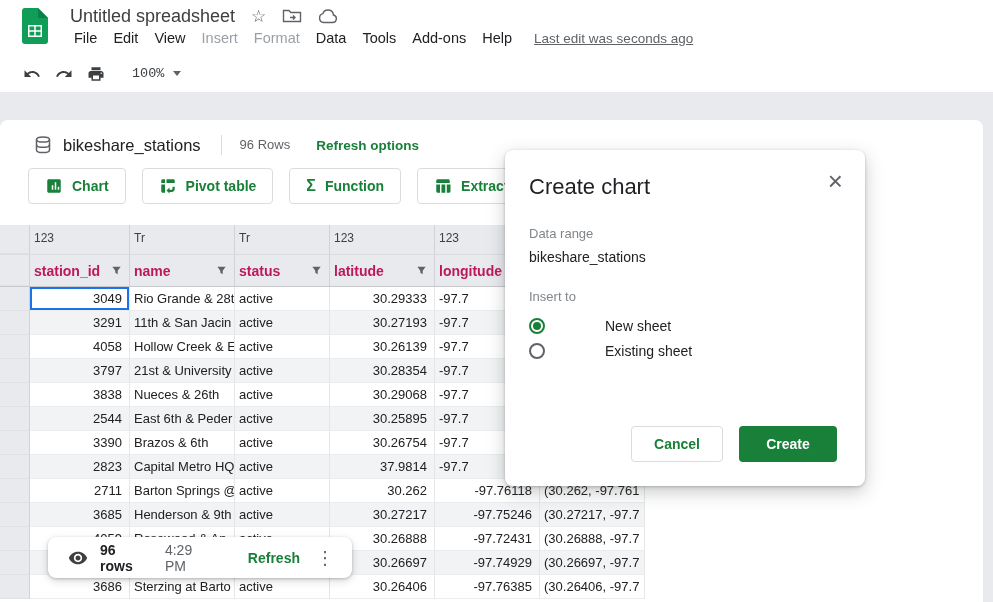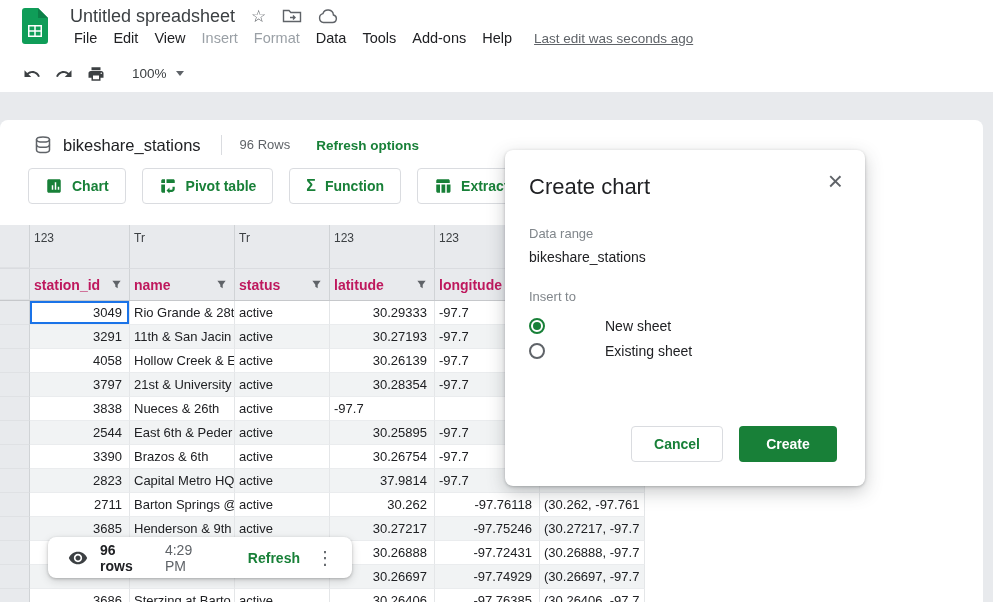--- a/index.html
+++ b/index.html
@@ -20,39 +20,39 @@
   .star-glyph { font-size:17px; line-height:17px; }
   .menubar { position:absolute; left:66px; top:27px; display:flex; align-items:center; }
   .menu-item { padding:3px 8px; font-size:14.5px; color:#202124; border-radius:3px; cursor:pointer; }
   .menu-item.disabled { color:#9aa0a6; }
   .last-edit { margin-left:14px; font-size:13.5px; color:#5f6368; text-decoration:underline; cursor:pointer; }
 
   
   .toolbar { position:absolute; top:55px; left:0; right:0; height:37px; background:#fff; display:flex; align-items:center; padding-left:16px; z-index:5; }
   .tb-icon { width:32px; height:28px; display:flex; align-items:center; justify-content:center; color:#3c4043; border-radius:4px; cursor:pointer; }
   .tb-icon svg { fill:currentColor; }
-  .zoom { margin-left:14px; display:flex; align-items:center; gap:9px; font-size:13.5px; color:#3c4043; padding:4px 6px; border-radius:4px; cursor:pointer; }
+  .zoom { margin-left:14px; display:flex; align-items:center; gap:9px; font-size:13.5px; color:#3c4043; padding:4px 6px; border-radius:4px; cursor:pointer;font-family:Liberation Mono, monospace; }
   .caret { width:0; height:0; border-left:4px solid transparent; border-right:4px solid transparent; border-top:5px solid #5f6368; }
 
   
   .page-area { position:absolute; top:92px; left:0; right:0; bottom:0; background:#e8eaed; }
   .card { position:absolute; top:28px; left:0; width:983px; bottom:0; background:#fff; border-radius:8px 8px 0 0; }
   .card-header { display:flex; align-items:center; height:30px; margin:10px 0 0 33px; }
   .sheet-name { margin-left:10px; font-size:16.5px; color:#202124; }
   .rows-count { margin-left:20px; padding-left:18px; border-left:1px solid #dadce0; font-size:13px; color:#5f6368; line-height:20px; height:20px; }
   .refresh-options { margin-left:26px; font-size:13.5px; font-weight:bold; color:var(--green,#188038); cursor:pointer; }
   .actions-row { display:flex; gap:16px; margin:8px 0 0 28px; }
   .action-btn { height:36px; display:flex; align-items:center; gap:9px; padding:0 16px; background:#fff; border:1px solid #dadce0; border-radius:4px; color:var(--green,#188038); font-family:inherit; font-size:14px; font-weight:bold; cursor:pointer; }
   .action-btn svg { fill:currentColor; }
   .sigma { font-size:16px; font-weight:bold; }
 
   
   .table-wrap { position:absolute; left:0; top:105px; width:645px; }
   .trow { display:flex; height:24px; }
-  .type-row { height:44px; border-bottom:1px solid #dadce0; }
+  .type-row { height:30px; border-bottom:1px solid #dadce0; }
   .header-row { height:32px; border-bottom:1px solid #c6c8cb; }
   .rowhead { flex:none; width:30px; background:#e8eaed; border-right:1px solid #d0d3d6; border-bottom:1px solid #dfe1e4; }
   .cell { flex:none; overflow:hidden; white-space:nowrap; font-size:13px; line-height:24px; color:#202124; padding:0 7px 0 4px; border-right:1px solid #e4e6e8; border-bottom:1px solid #eaecee; }
   .w0{width:100px} .w1{width:105px} .w2{width:95px} .w3{width:105px} .w4{width:105px} .w5{width:105px}
   .num { text-align:right; }
   .clip-left { text-align:left; }
   .row-white .cell { background:#fff; }
   .row-gray .cell { background:#f1f3f4; }
   .selected { box-shadow: inset 0 0 0 2px var(--selection-blue,#1a73e8); }
   .type-cell { background:#e8eaed; line-height:26px; font-size:12px; color:#3c4043; border-right:1px solid #d0d3d6; border-bottom:none; }
@@ -260,20 +260,21 @@
             <div class="cell w2">active</div>
             <div class="cell w3 num">30.28354</div>
             <div class="cell w4 num clip-left">-97.7</div>
             <div class="cell w5"></div>
           </div>
           <div class="trow row-white">
             <div class="rowhead"></div>
             <div class="cell w0 num">3838</div>
             <div class="cell w1">Nueces &amp; 26th</div>
             <div class="cell w2">active</div>
+            <div class="cell w3 num">30.29068</div>
             <div class="cell w4 num clip-left">-97.7</div>
             <div class="cell w5"></div>
           </div>
           <div class="trow row-gray">
             <div class="rowhead"></div>
             <div class="cell w0 num">2544</div>
             <div class="cell w1">East 6th &amp; Peder</div>
             <div class="cell w2">active</div>
             <div class="cell w3 num">30.25895</div>
             <div class="cell w4 num clip-left">-97.7</div>

